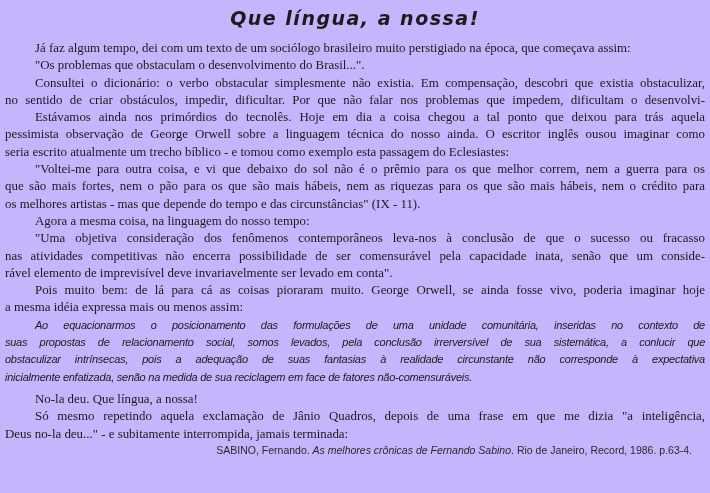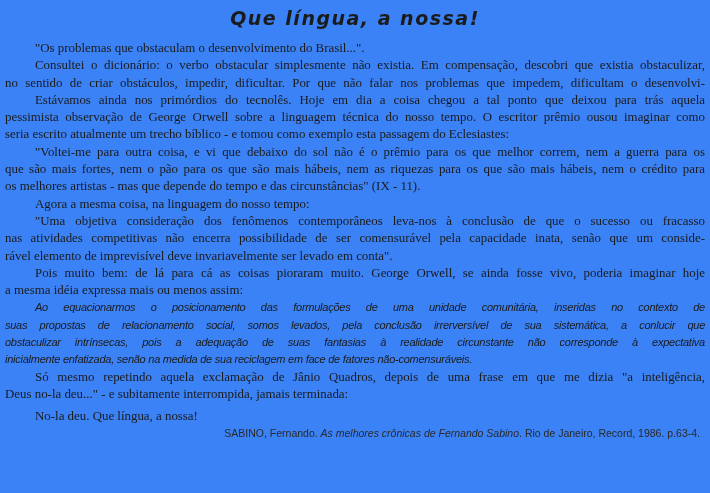--- a/index.html
+++ b/index.html
@@ -3,21 +3,21 @@
 <meta charset="utf-8">
 <style>
   html, body {
     margin: 0;
     padding: 0;
     background: #ffffff;
   }
   .page {
     width: 710px;
     height: 493px;
-    background: #3b82f6;
+    background: #c4b5fd;
     color: #1b1b1b;
     overflow: hidden;
     font-family: "Liberation Serif", serif;
     box-sizing: border-box;
   }
   .title {
     text-align: center;
     font-family: "DejaVu Sans", sans-serif;
     font-style: italic;
     font-weight: bold;
@@ -55,43 +55,46 @@
     font-family: "Liberation Sans", sans-serif;
     font-style: italic;
     font-size: 11px;
     letter-spacing: -0.25px;
   }
   .citation {
     text-align: right;
     font-family: "Liberation Sans", sans-serif;
     font-size: 10.5px;
     color: #2a2a2a;
-    padding: 1px 10px 0 0;
+    padding: 1px 18px 0 0;
   }
   .citation .book {
     font-style: italic;
   }
 </style>
 </head>
 <body>
 
 <div class="page">
   <div class="title">Que língua, a nossa!</div>
 
   <div class="article-body" id="article-body">
       <div class="paragraph">
+        <div class="line first">Já faz algum tempo, dei com um texto de um sociólogo brasileiro muito perstigiado na época, que começava assim:</div>
+      </div>
+      <div class="paragraph">
         <div class="line first">"Os problemas que obstaculam o desenvolvimento do Brasil...".</div>
       </div>
       <div class="paragraph">
         <div class="line first just">Consultei o dicionário: o verbo obstacular simplesmente não existia. Em compensação, descobri que existia obstaculizar,</div>
         <div class="line just">no sentido de criar obstáculos, impedir, dificultar. Por que não falar nos problemas que impedem, dificultam o desenvolvi-</div>
       </div>
       <div class="paragraph">
         <div class="line first just">Estávamos ainda nos primórdios do tecnolês. Hoje em dia a coisa chegou a tal ponto que deixou para trás aquela</div>
-        <div class="line just">pessimista observação de George Orwell sobre a linguagem técnica do nosso tempo. O escritor prêmio ousou imaginar como</div>
+        <div class="line just">pessimista observação de George Orwell sobre a linguagem técnica do nosso ainda. O escritor inglês ousou imaginar como</div>
         <div class="line">seria escrito atualmente um trecho bíblico - e tomou como exemplo esta passagem do Eclesiastes:</div>
       </div>
       <div class="paragraph">
         <div class="line first just">"Voltei-me para outra coisa, e vi que debaixo do sol não é o prêmio para os que melhor correm, nem a guerra para os</div>
         <div class="line just">que são mais fortes, nem o pão para os que são mais hábeis, nem as riquezas para os que são mais hábeis, nem o crédito para</div>
         <div class="line">os melhores artistas - mas que depende do tempo e das circunstâncias" (IX - 11).</div>
       </div>
       <div class="paragraph">
         <div class="line first">Agora a mesma coisa, na linguagem do nosso tempo:</div>
       </div>
@@ -104,22 +107,22 @@
         <div class="line first just">Pois muito bem: de lá para cá as coisas pioraram muito. George Orwell, se ainda fosse vivo, poderia imaginar hoje</div>
         <div class="line">a mesma idéia expressa mais ou menos assim:</div>
       </div>
       <div class="paragraph italic">
         <div class="line first just">Ao equacionarmos o posicionamento das formulações de uma unidade comunitária, inseridas no contexto de</div>
         <div class="line just">suas propostas de relacionamento social, somos levados, pela conclusão irrerversível de sua sistemática, a conlucir que</div>
         <div class="line just">obstaculizar intrínsecas, pois a adequação de suas fantasias à realidade circunstante não corresponde à expectativa</div>
         <div class="line">inicialmente enfatizada, senão na medida de sua reciclagem em face de fatores não-comensuráveis.</div>
       </div>
       <div class="paragraph">
+        <div class="line first">No-la deu. Que língua, a nossa!</div>
+      </div>
+      <div class="paragraph">
         <div class="line first just">Só mesmo repetindo aquela exclamação de Jânio Quadros, depois de uma frase em que me dizia "a inteligência,</div>
         <div class="line">Deus no-la deu..." - e subitamente interrompida, jamais terminada:</div>
-      </div>
-      <div class="paragraph">
-        <div class="line first">No-la deu. Que língua, a nossa!</div>
       </div>
     </div>
 
   <div class="citation"><span>SABINO, Fernando. </span><span class="book">As melhores crônicas de Fernando Sabino</span><span>. Rio de Janeiro, Record, 1986. p.63-4.</span></div>
 </div>
 
 </body></html>

